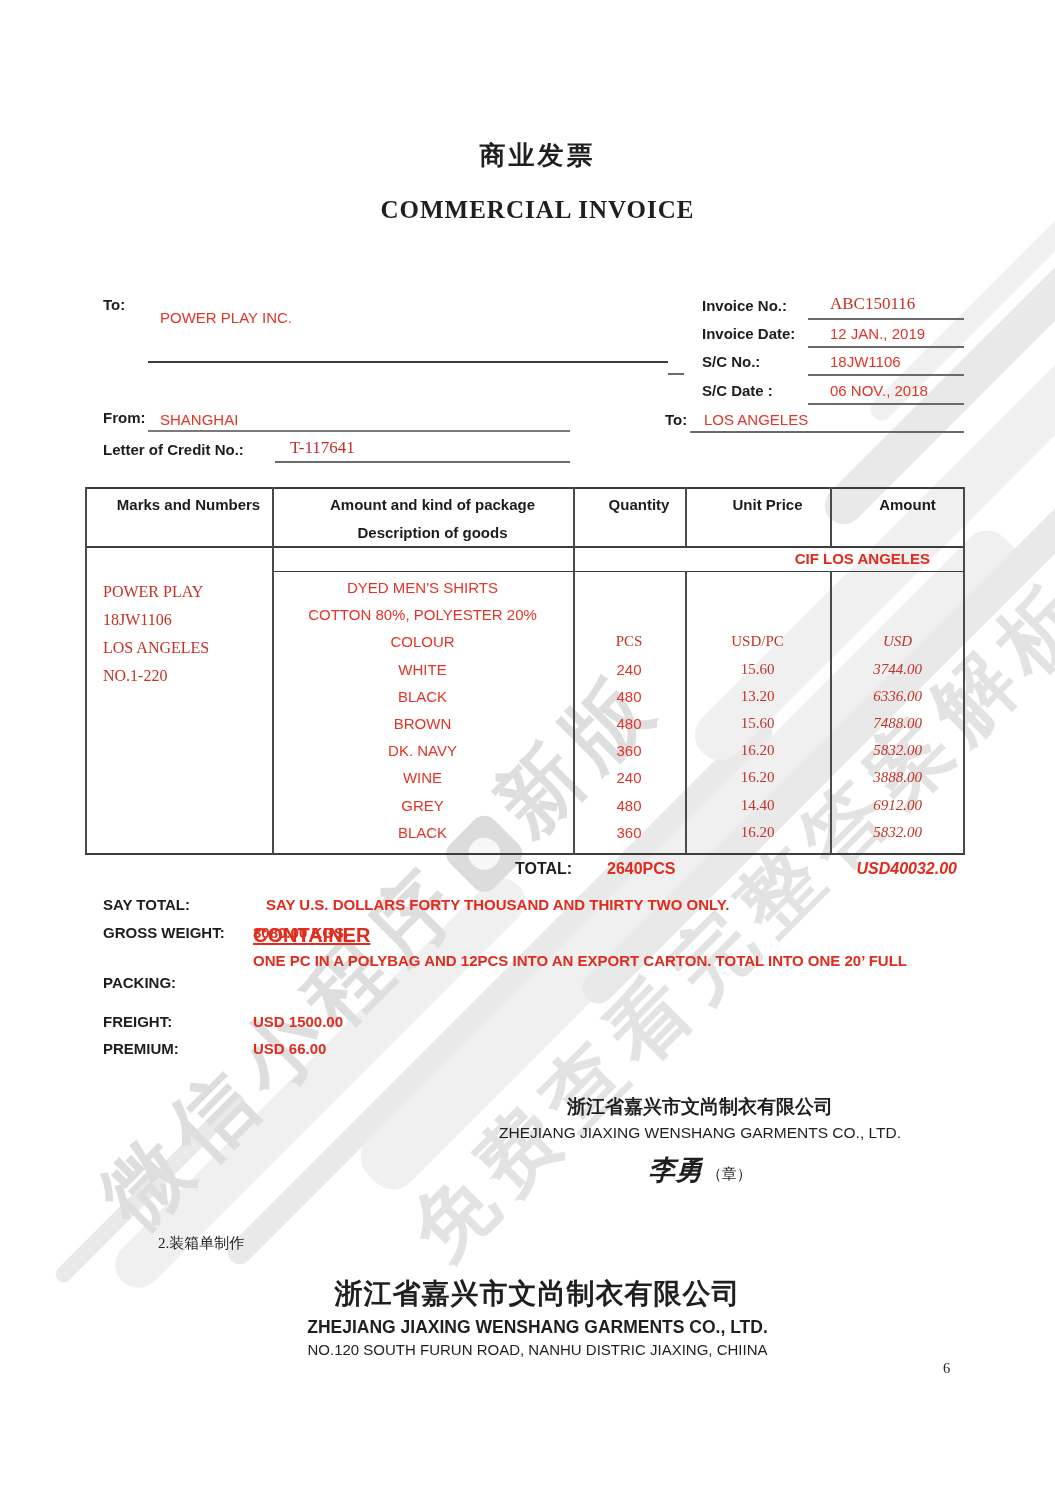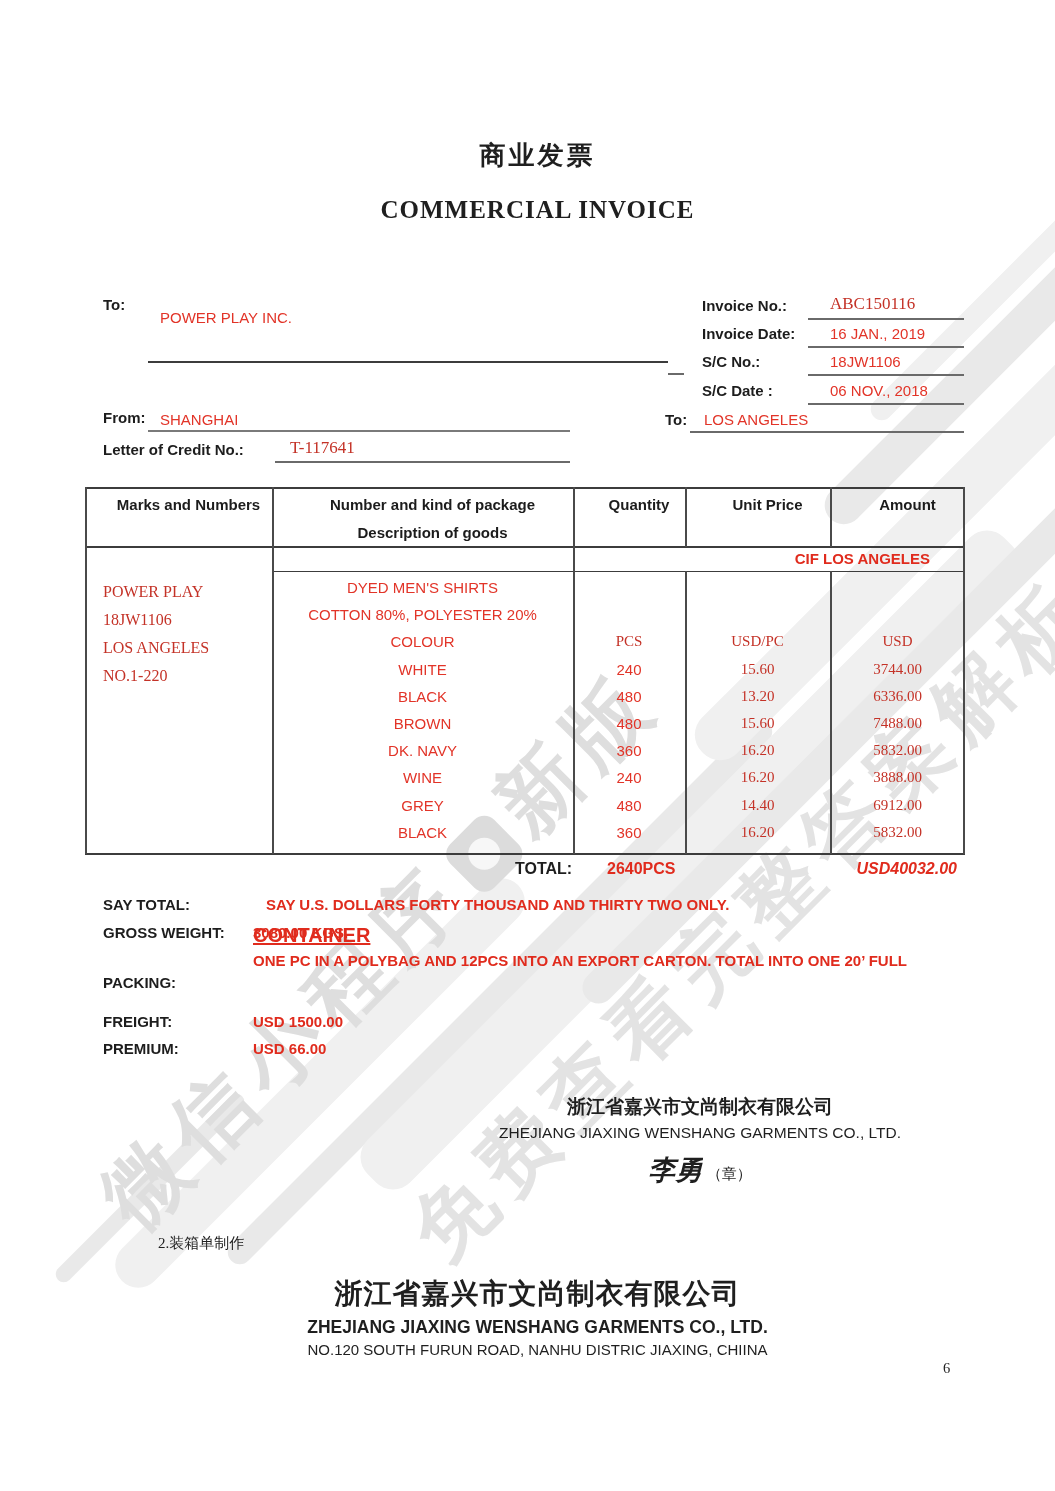--- a/index.html
+++ b/index.html
@@ -23,21 +23,21 @@
       vertical-align:middle;margin:0 12px;position:relative;}
   .wm-logo em{position:absolute;left:15px;top:15px;width:32px;height:32px;border-radius:50%;
       background:#f7f7f7;}
   
   .th{font-weight:bold;font-size:15px;color:#1c1c1c;text-align:center;}
   .items{position:absolute;left:272px;top:574px;width:693px;}
   .irow{display:flex;height:27.2px;align-items:center;font-size:15px;}
   .col-desc{width:301px;text-align:center;}
   .col-qty{width:112px;text-align:center;}
   .col-price{width:145px;text-align:center;}
-  .col-amt{width:135px;text-align:center;}
+  .col-amt{width:135px;text-align:center;font-style:italic;}
   .sans-red{color:#e23428;}
   .ser-red{font-family:"Liberation Serif","DejaVu Serif",serif;color:#c43227;}
   sup{font-size:9px;}
   .cjk-bold{font-weight:bold;}
   .script{font-family:"DejaVu Serif",serif;font-weight:bold;font-style:italic;}
 </style>
 </head>
 <body>
 
 <div class="page">
@@ -61,21 +61,21 @@
   <div class="abs lbl" style="left:93px;top:296px;">To:</div>
   <div class="abs red" style="left:150px;top:309px;font-size:15px;">POWER PLAY INC.</div>
   <div class="hline" style="left:148px;top:361px;width:520px;height:2px;"></div>
   <div class="hline" style="left:668px;top:373px;width:16px;height:2px;background:#6a6a6a;"></div>
 
   <div class="abs lbl" style="left:692px;top:297px;">Invoice No.:</div>
   <div class="abs ser" style="left:820px;top:294px;font-size:17px;">ABC150116</div>
   <div class="gline" style="left:808px;top:318px;width:156px;height:1.5px;"></div>
 
   <div class="abs lbl" style="left:692px;top:325px;">Invoice Date:</div>
-  <div class="abs red" style="left:820px;top:325px;font-size:15px;">16 JAN., 2019</div>
+  <div class="abs red" style="left:820px;top:325px;font-size:15px;">12 JAN., 2019</div>
   <div class="gline" style="left:808px;top:346px;width:156px;height:1.5px;"></div>
 
   <div class="abs lbl" style="left:692px;top:353px;">S/C No.:</div>
   <div class="abs red" style="left:820px;top:353px;font-size:15px;">18JW1106</div>
   <div class="gline" style="left:808px;top:374px;width:156px;height:1.5px;"></div>
 
   <div class="abs lbl" style="left:692px;top:382px;">S/C Date :</div>
   <div class="abs red" style="left:820px;top:382px;font-size:15px;">06 NOV., 2018</div>
   <div class="gline" style="left:808px;top:403px;width:156px;height:1.5px;"></div>
 
@@ -98,21 +98,21 @@
   <div class="vline" style="left:85px;top:487px;height:367px;"></div>
   <div class="vline" style="left:963px;top:487px;height:367px;"></div>
   <div class="vline" style="left:272px;top:487px;height:367px;"></div>
   <div class="vline" style="left:573px;top:487px;height:367px;"></div>
   <div class="vline" style="left:685px;top:487px;height:60px;"></div>
   <div class="vline" style="left:685px;top:571px;height:283px;"></div>
   <div class="vline" style="left:830px;top:487px;height:60px;"></div>
   <div class="vline" style="left:830px;top:571px;height:283px;"></div>
 
   <div class="abs th" style="left:85px;top:496px;width:187px;">Marks and Numbers</div>
-  <div class="abs th" style="left:272px;top:496px;width:301px;">Number and kind of package</div>
+  <div class="abs th" style="left:272px;top:496px;width:301px;">Amount and kind of package</div>
   <div class="abs th" style="left:272px;top:524px;width:301px;">Description of goods</div>
   <div class="abs th" style="left:573px;top:496px;width:112px;">Quantity</div>
   <div class="abs th" style="left:685px;top:496px;width:145px;">Unit Price</div>
   <div class="abs th" style="left:830px;top:496px;width:135px;">Amount</div>
 
   <div class="abs redb" style="left:573px;top:550px;width:347px;text-align:right;font-size:15px;">CIF LOS ANGELES</div>
 
   <div class="abs ser" style="left:93px;top:578px;font-size:16px;line-height:28px;white-space:normal;width:170px;">
     <div>POWER PLAY</div>
     <div>18JW1106</div>

